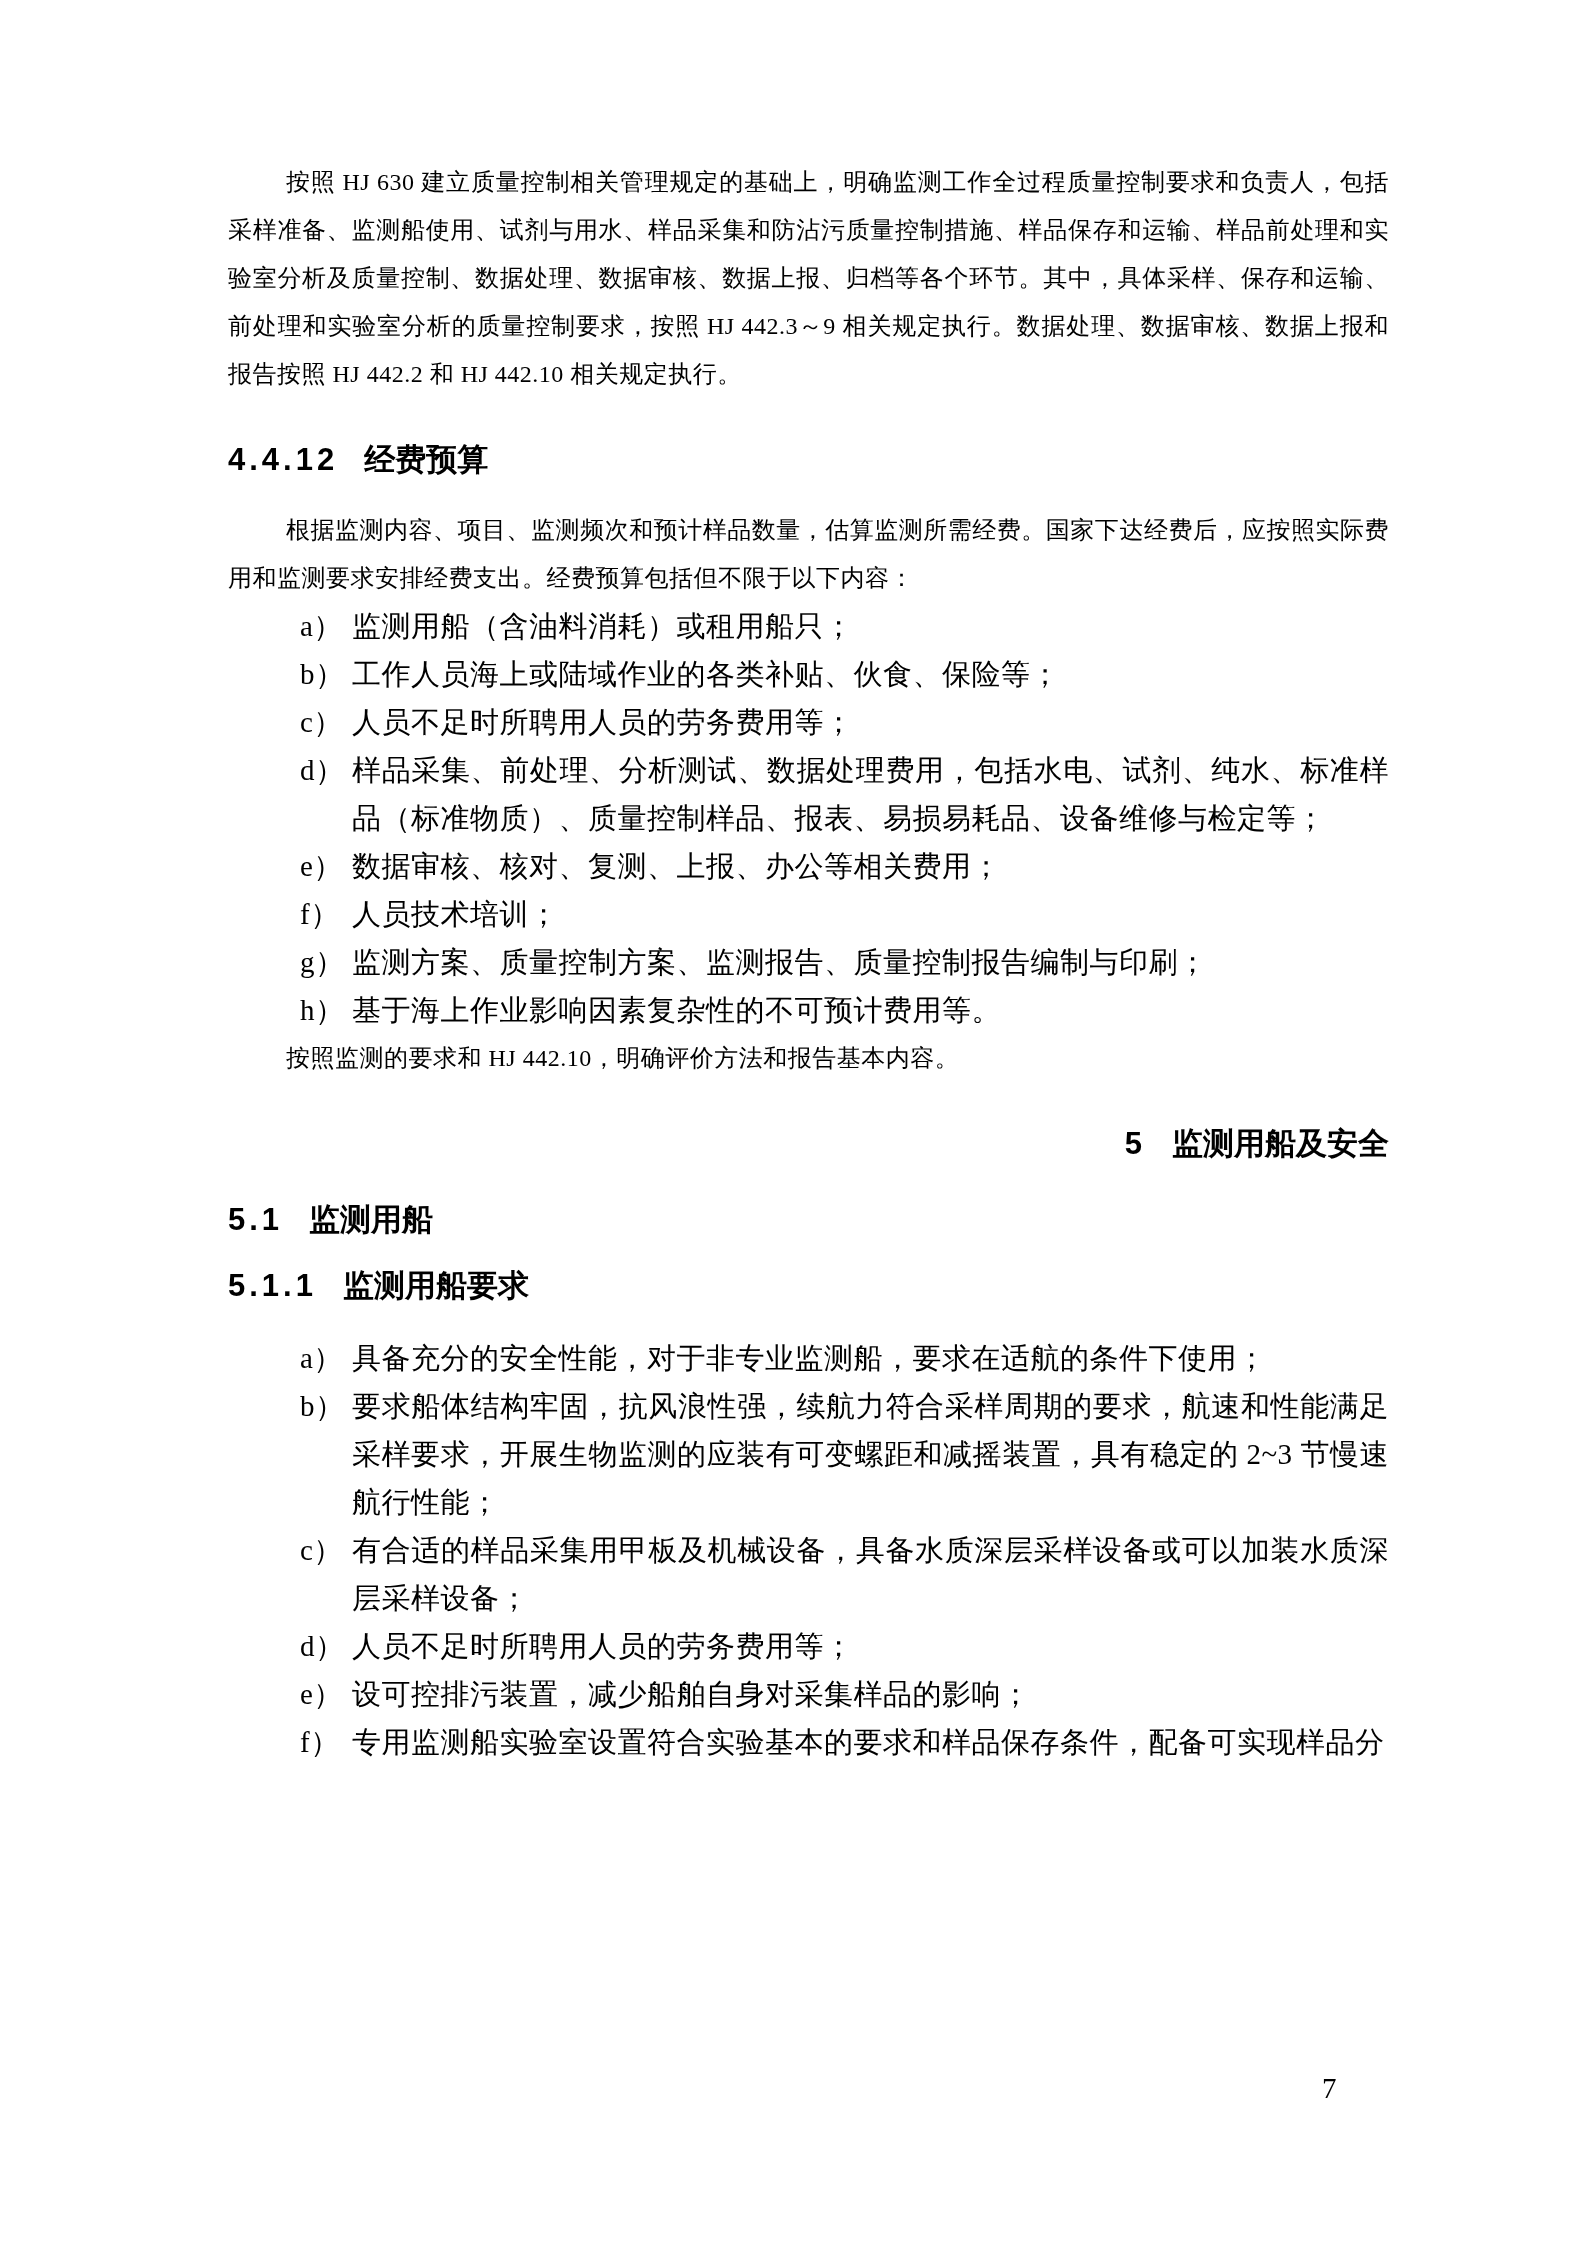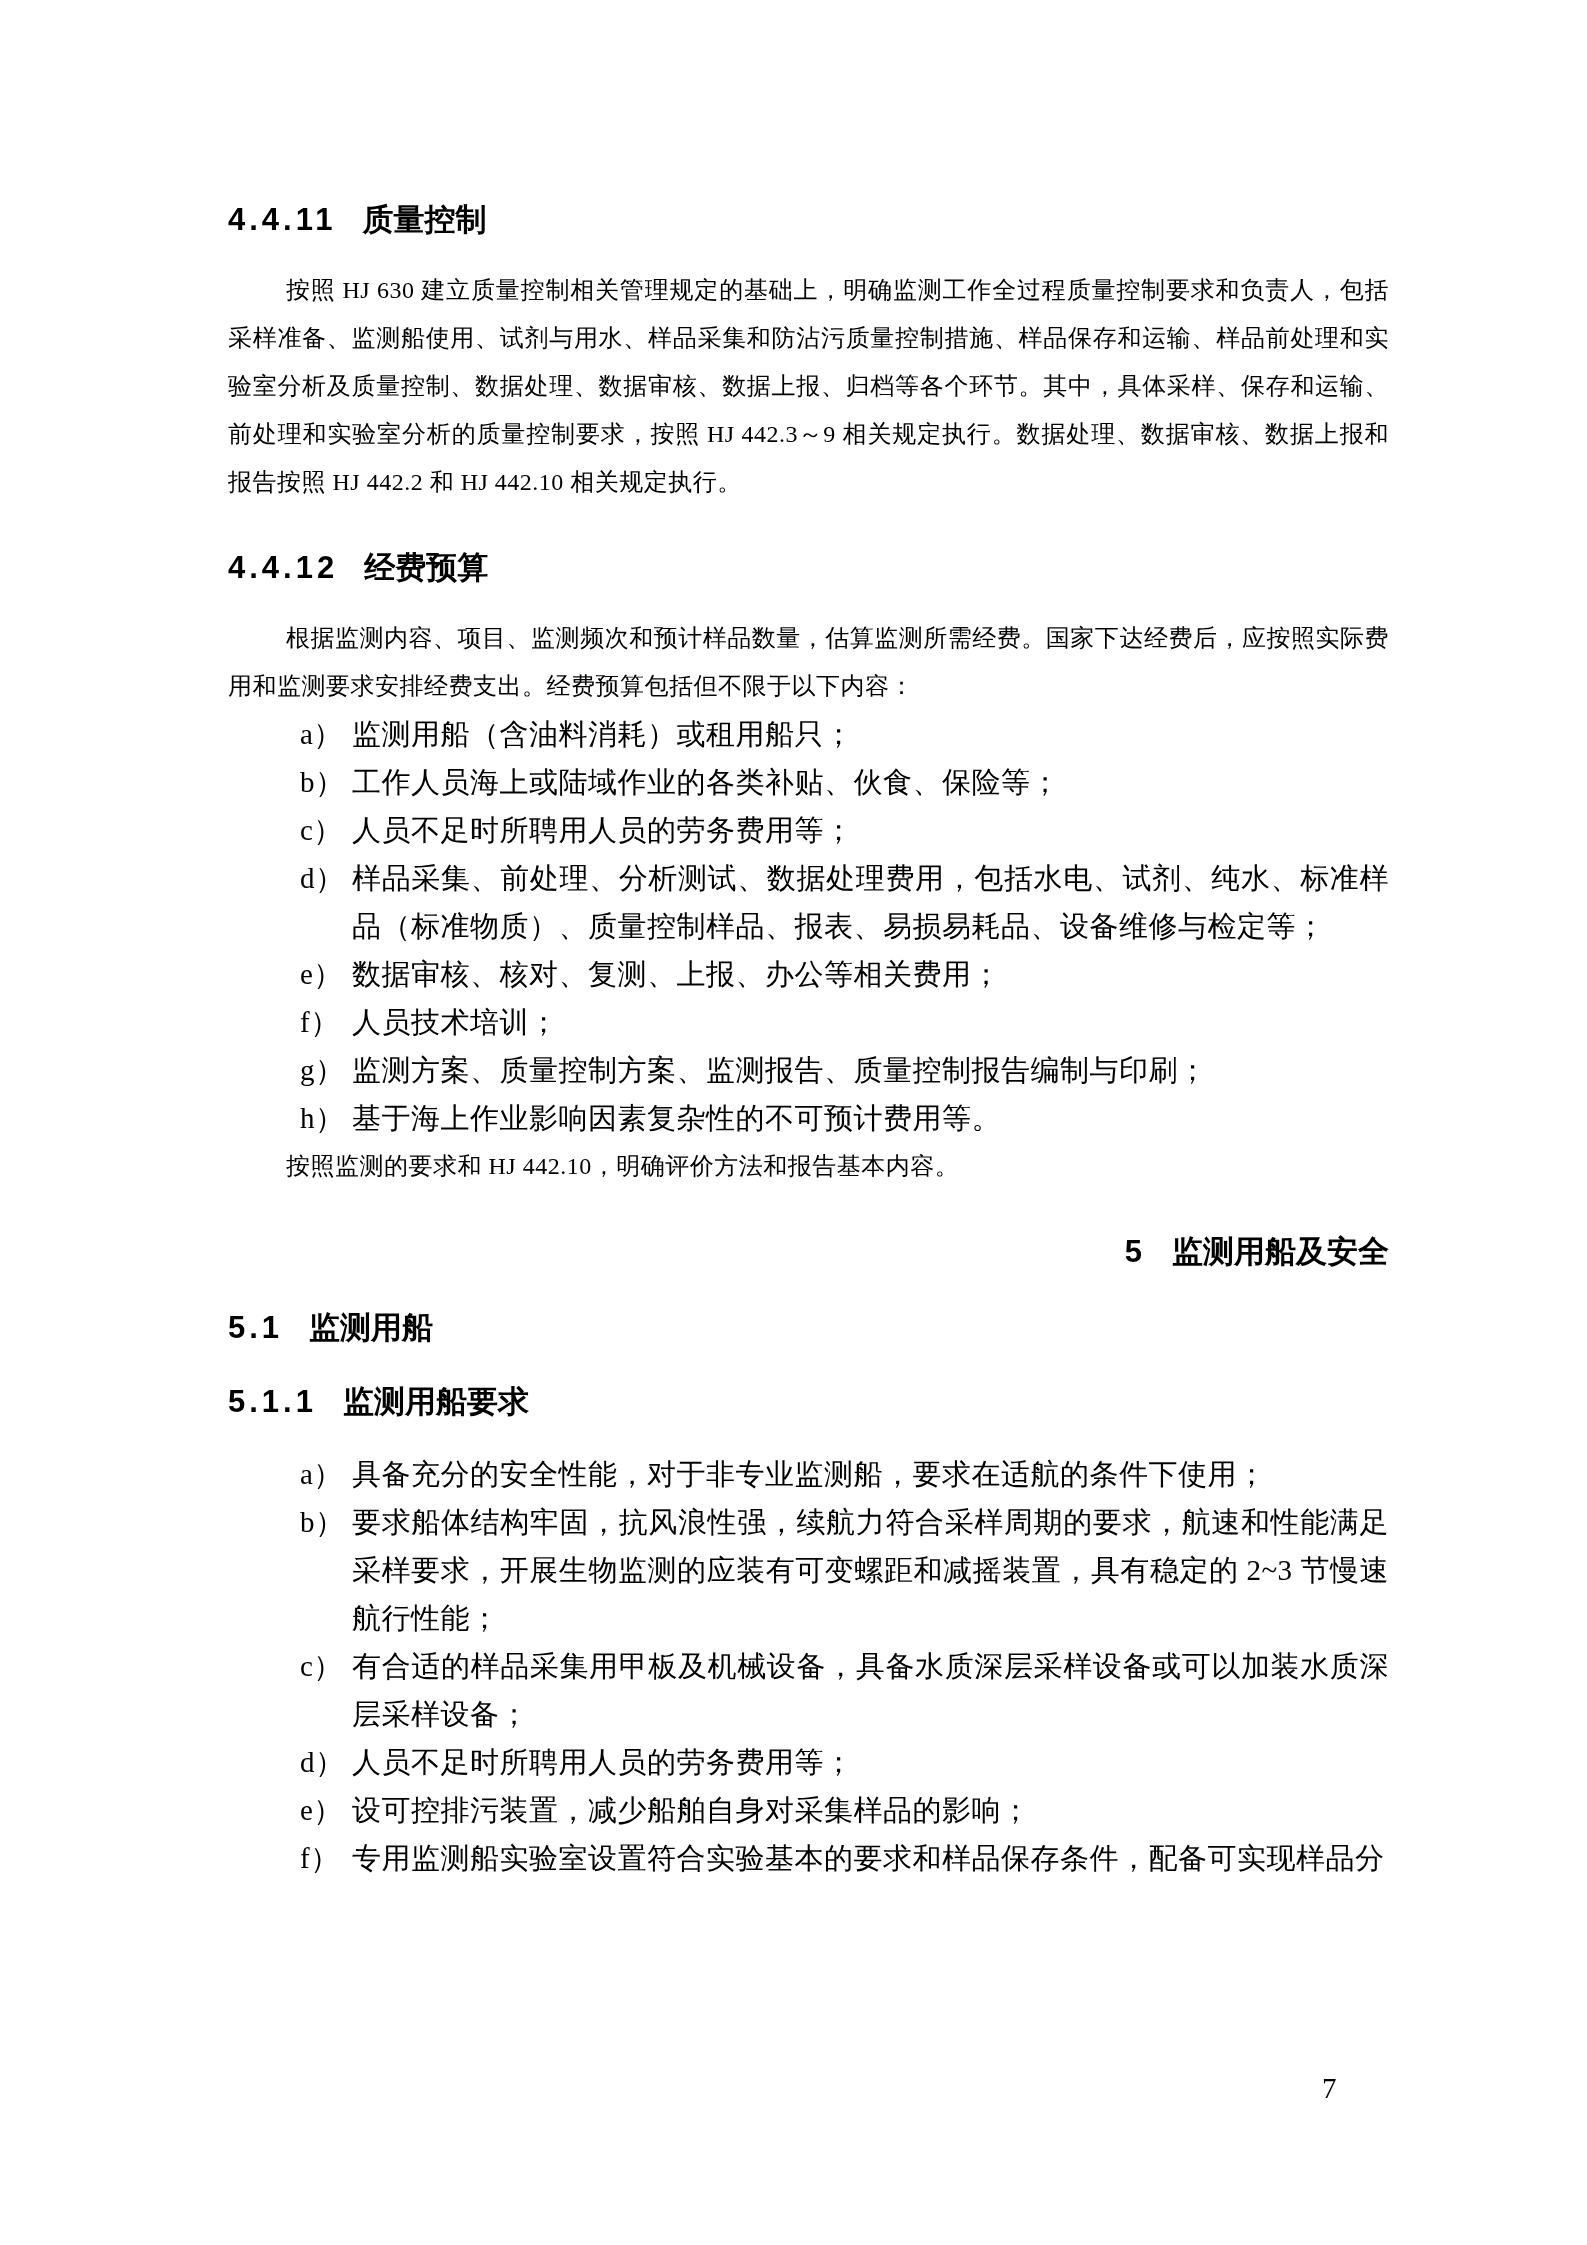--- a/index.html
+++ b/index.html
@@ -23,21 +23,21 @@
     font-family: "Liberation Sans", "DejaVu Sans", sans-serif;
     font-weight: bold;
     font-size: 31px;
     line-height: 44px;
     white-space: nowrap;
   }
   .h3 { margin-top: 40px; margin-bottom: 24px; }
   .h3-tight { margin-top: 34px; margin-bottom: 24px; }
   .h2 { margin-top: 40px; margin-bottom: 0; text-align: right; }
   .h2b { margin-top: 32px; margin-bottom: 0; }
-  .h4 { margin-top: 30px; margin-bottom: 0; }
+  .h4 { margin-top: 22px; margin-bottom: 0; }
   .hnum { letter-spacing: 4px; margin-right: 26px; }
   .para {
     font-size: 24px;
     line-height: 48px;
     letter-spacing: 0.5px;
     text-align: justify;
     text-indent: 58px;
     margin: 0;
   }
   .alpha-list { margin: 0; }
@@ -61,23 +61,20 @@
     top: 2070px;
     font-size: 29px;
     line-height: 36px;
   }
 </style>
 </head>
 <body>
 
 <div class="content">
 
-  <div class="sec-h h3" style="margin-top:40px">
-    <span class="hnum">4.4.11</span><span>质量控制</span>
-  </div>
 
   <p class="para">按照 HJ 630 建立质量控制相关管理规定的基础上，明确监测工作全过程质量控制要求和负责人，包括采样准备、监测船使用、试剂与用水、样品采集和防沾污质量控制措施、样品保存和运输、样品前处理和实验室分析及质量控制、数据处理、数据审核、数据上报、归档等各个环节。其中，具体采样、保存和运输、前处理和实验室分析的质量控制要求，按照 HJ 442.3～9 相关规定执行。数据处理、数据审核、数据上报和报告按照 HJ 442.2 和 HJ 442.10 相关规定执行。</p>
 
   <div class="sec-h h3">
     <span class="hnum">4.4.12</span><span>经费预算</span>
   </div>
 
   <p class="para">根据监测内容、项目、监测频次和预计样品数量，估算监测所需经费。国家下达经费后，应按照实际费用和监测要求安排经费支出。经费预算包括但不限于以下内容：</p>
 
   <div class="alpha-list">

